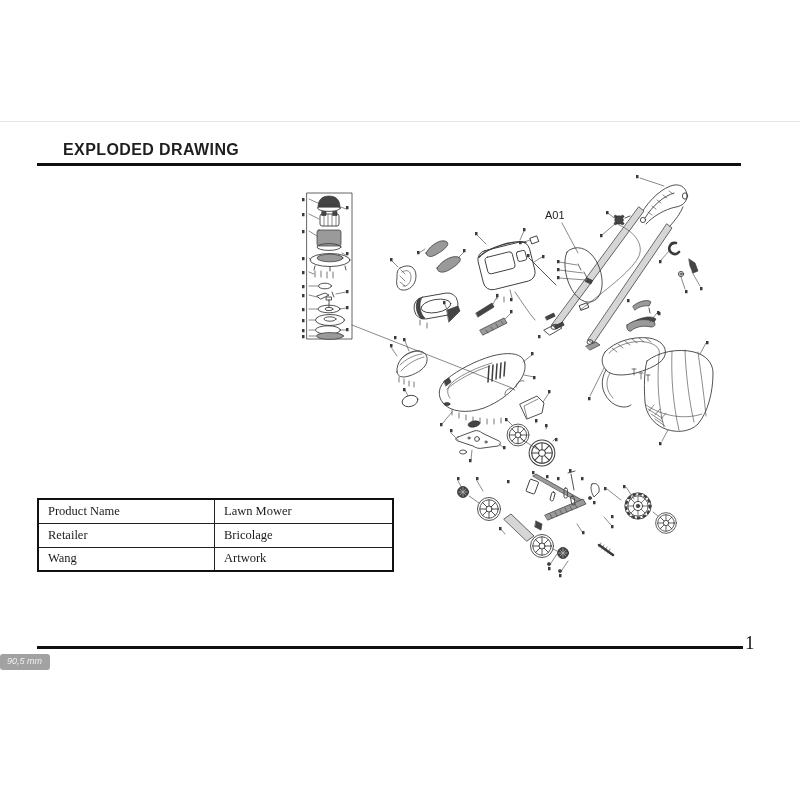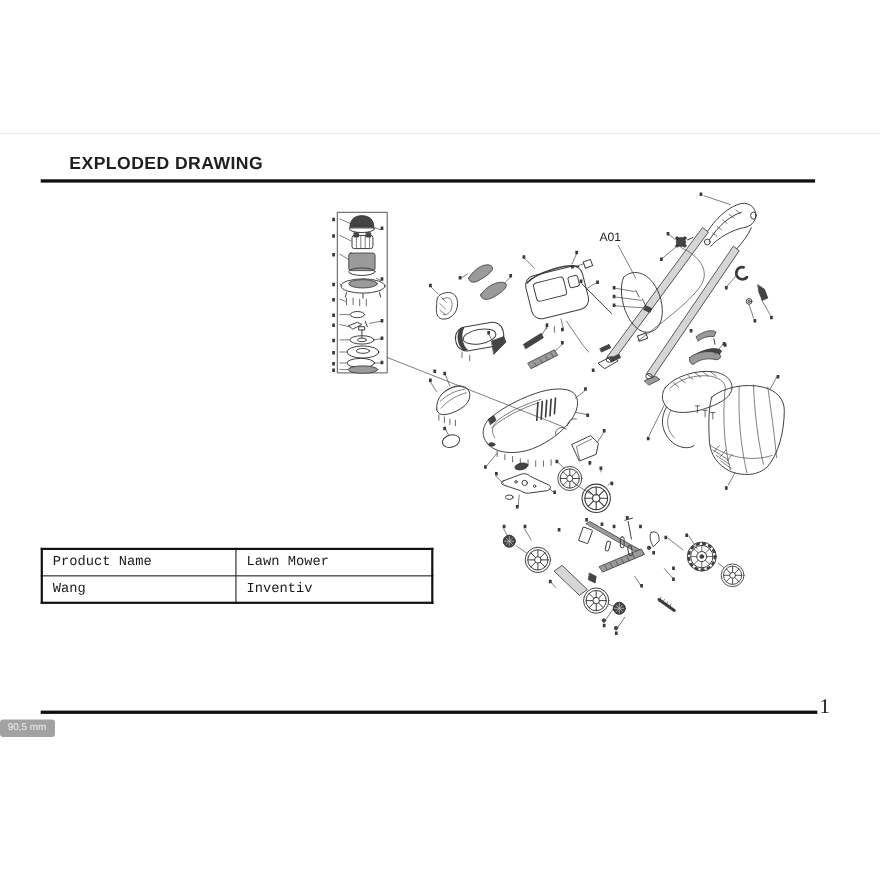--- a/index.html
+++ b/index.html
@@ -6,23 +6,23 @@
   .page{position:relative;width:800px;height:800px;background:#ffffff;overflow:hidden;
         font-family:"Liberation Sans",sans-serif;}
   .top-separator{position:absolute;left:0;top:121px;width:800px;height:1px;background:#e8e8e8;}
   .doc-title{position:absolute;left:47px;top:141px;font-size:16px;font-weight:600;
              letter-spacing:.4px;color:#1e1e1e;margin-left:16px;}
   .title-rule{position:absolute;left:37px;top:163px;width:704px;height:3px;background:#101010;}
   .footer-rule{position:absolute;left:37px;top:646px;width:706px;height:3px;background:#101010;}
   .page-number{position:absolute;left:745px;top:632px;font-family:"Liberation Serif",serif;
                font-size:19px;color:#101010;}
   .measure-badge{position:absolute;left:0;top:654px;background:#a2a2a2;color:#f0f0f0;
-                 font-size:9px;line-height:11px;padding:2px 8px 3px 7px;border-radius:3px;}
+                 font-size:9px;line-height:11px;padding:2px 8px 3px 7px;border-radius:3px;font-style:italic;}
   .info-table{position:absolute;left:37px;top:498px;width:357px;border-collapse:collapse;
-              font-family:Liberation Mono, monospace;font-size:12.5px;color:#1b1b1b;
+              font-family:Liberation Serif, serif;font-size:12.5px;color:#1b1b1b;
               border:2px solid #111;}
   .info-table td{border:1px solid #222;height:22.8px;padding:0 4px 0 9px;white-space:nowrap;}
   .info-table td.c1{width:162px;}
   .diagram{position:absolute;left:0;top:0;}
   svg .dk{fill:#454545;stroke:#2d2d2d;stroke-width:.6;}
   svg .md{fill:#9a9a9a;stroke:#333;stroke-width:.7;}
   svg .lt{fill:#d6d6d6;stroke:#3e3e3e;stroke-width:.8;}
   svg .spk{fill:#3a3a3a;stroke:none;}
   svg .ldr{stroke:#4a4a4a;stroke-width:.65;fill:none;}
   svg text.callout{font:11px "Liberation Sans",sans-serif;fill:#222;}
@@ -261,22 +261,26 @@
     </g>
   </svg>
 
   <table class="info-table">
     <tbody>
       <tr>
         <td class="c1">Product Name</td>
         <td>Lawn Mower</td>
       </tr>
       <tr>
+        <td class="c1">Retailer</td>
+        <td>Bricolage</td>
+      </tr>
+      <tr>
         <td class="c1">Wang</td>
-        <td>Inventiv</td>
+        <td>Artwork</td>
       </tr>
     </tbody>
   </table>
 
   <div class="footer-rule"></div>
   <div class="page-number">1</div>
   <div class="measure-badge">90,5 mm</div>
 
 </div>
 

